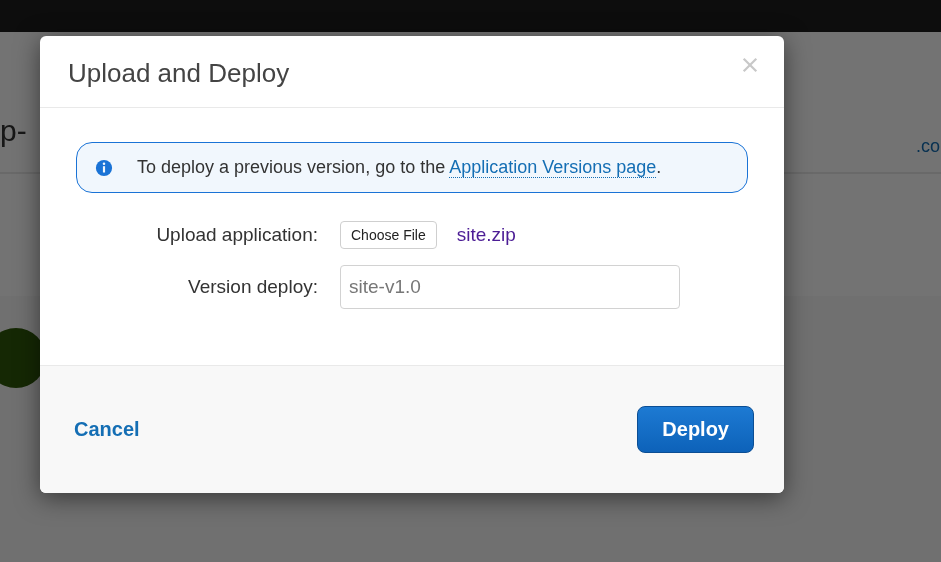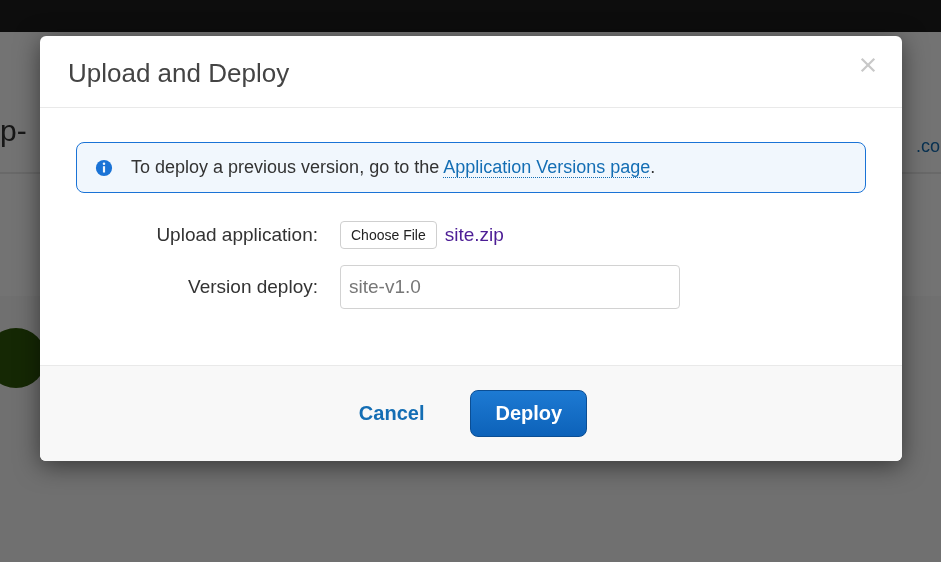--- a/index.html
+++ b/index.html
@@ -49,21 +49,21 @@
     }
     .overlay {
       position: absolute;
       inset: 0;
       background: rgba(0,0,0,0.55);
     }
     .modal {
       position: absolute;
       top: 36px;
       left: 40px;
-      width: 862px;
+      width: 744px;
       background: #fff;
       border-radius: 6px;
       box-shadow: 0 5px 25px rgba(0,0,0,0.5);
     }
     .modal-header {
       padding: 22px 28px 18px 28px;
       border-bottom: 1px solid #e9e9e9;
       position: relative;
     }
     .modal-title {
@@ -83,27 +83,27 @@
       border: none;
       padding: 0;
     }
     .modal-close svg { width: 18px; height: 18px; stroke: currentColor; stroke-width: 2.5; }
     .modal-body {
       padding: 34px 36px 56px 36px;
     }
     .alert-info {
       border: 1px solid #1a73d6;
       background: #f1f7fd;
-      border-radius: 8px;
+      border-radius: 16px;
       padding: 14px 18px;
       color: #333;
       font-size: 18px;
       display: flex;
       align-items: center;
-      gap: 18px;
+      gap: 24px;
     }
     .alert-info .info-icon {
       flex: 0 0 auto;
       width: 18px; height: 18px;
       color: #1a73d6;
     }
     .alert-link {
       color: #146eb4;
       text-decoration: none;
       border-bottom: 1px dotted #146eb4;
@@ -120,21 +120,21 @@
     .form-label {
       width: 264px;
       text-align: right;
       padding-right: 22px;
       font-size: 19px;
       color: #333;
     }
     .form-control-cell {
       display: flex;
       align-items: center;
-      gap: 8px;
+      gap: 20px;
     }
     .choose-file-btn {
       font-family: Arial, sans-serif;
       font-size: 14px;
       background: #fff;
       border: 1px solid #cfcfcf;
       border-radius: 4px;
       padding: 5px 10px;
       color: #222;
       cursor: pointer;
@@ -151,23 +151,23 @@
       color: #777;
       background: #fff;
       border: 1px solid #d2d2d2;
       border-radius: 4px;
     }
     .modal-footer {
       background: #f8f8f8;
       border-top: 1px solid #e9e9e9;
       border-bottom-left-radius: 6px;
       border-bottom-right-radius: 6px;
-      padding: 24px 30px;
-      display: flex;
-      justify-content: center;
+      padding: 40px 30px;
+      display: flex;
+      justify-content: space-between;
       align-items: center;
       gap: 42px;
     }
     .cancel-btn {
       background: none;
       border: none;
       color: #146eb4;
       font-size: 20px;
       font-weight: 600;
       cursor: pointer;

